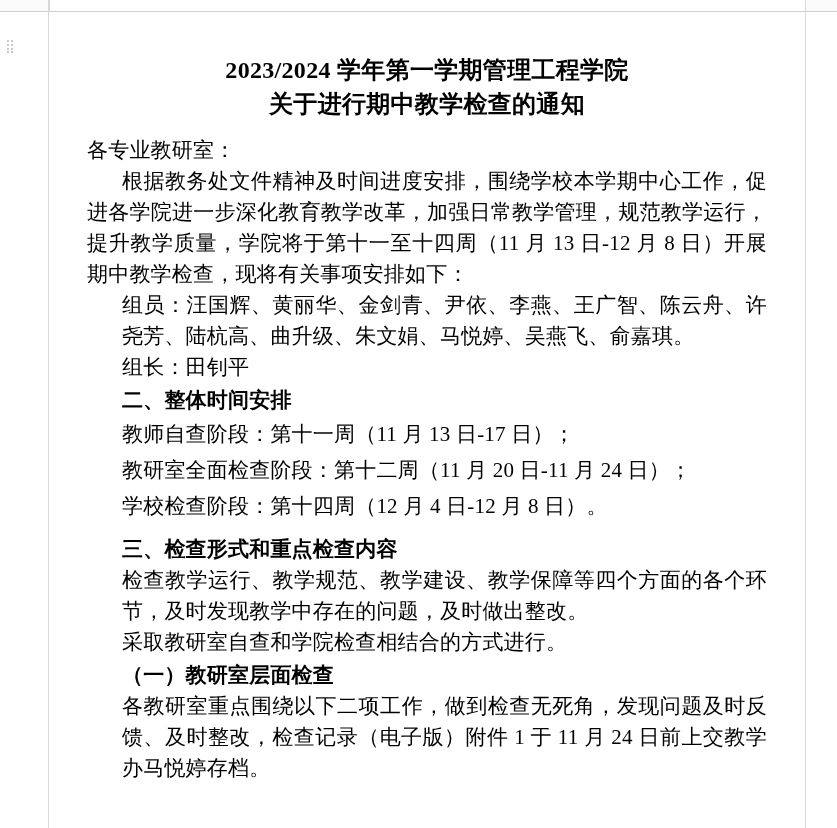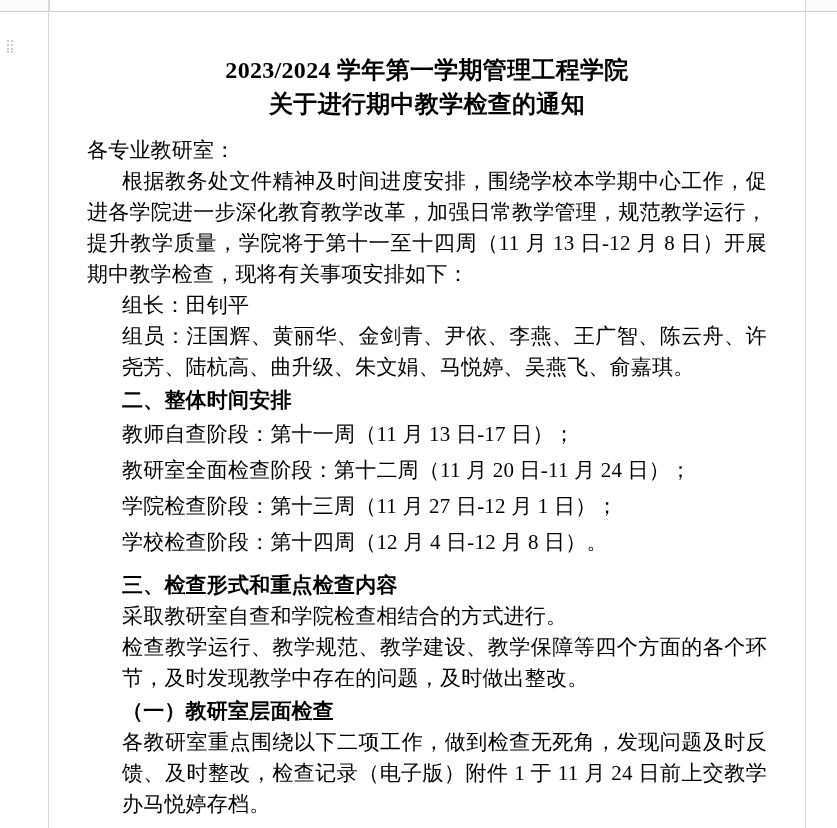--- a/index.html
+++ b/index.html
@@ -160,30 +160,29 @@
 
     <div class="title">
       <span class="ln">2023/2024 学年第一学期管理工程学院</span>
       <span class="ln">关于进行期中教学检查的通知</span>
     </div>
 
     <p class="salutation">各专业教研室：</p>
 
     <p class="ind">根据教务处文件精神及时间进度安排，围绕学校本学期中心工作，促进各学院进一步深化教育教学改革，加强日常教学管理，规范教学运行，提升教学质量，学院将于第十一至十四周（11 月 13 日-12 月 8 日）开展期中教学检查，现将有关事项安排如下：</p>
 
+    <p class="ind2">组员：汪国辉、黄丽华、金剑青、尹依、李燕、王广智、陈云舟、许尧芳、陆杭高、曲升级、朱文娟、马悦婷、吴燕飞、俞嘉琪。</p>
     <p class="ind2">组长：田钊平</p>
-    <p class="ind2">组员：汪国辉、黄丽华、金剑青、尹依、李燕、王广智、陈云舟、许尧芳、陆杭高、曲升级、朱文娟、马悦婷、吴燕飞、俞嘉琪。</p>
 
     <p class="heading">二、整体时间安排</p>
     <p class="spaced">教师自查阶段：第十一周（11 月 13 日-17 日）；</p>
     <p class="spaced">教研室全面检查阶段：第十二周（11 月 20 日-11 月 24 日）；</p>
-    <p class="spaced">学院检查阶段：第十三周（11 月 27 日-12 月 1 日）；</p>
     <p class="spaced">学校检查阶段：第十四周（12 月 4 日-12 月 8 日）。</p>
 
     <p class="heading-sp">三、检查形式和重点检查内容</p>
+    <p class="ind2">检查教学运行、教学规范、教学建设、教学保障等四个方面的各个环节，及时发现教学中存在的问题，及时做出整改。</p>
     <p class="ind2">采取教研室自查和学院检查相结合的方式进行。</p>
-    <p class="ind2">检查教学运行、教学规范、教学建设、教学保障等四个方面的各个环节，及时发现教学中存在的问题，及时做出整改。</p>
 
     <p class="heading">（一）教研室层面检查</p>
     <p class="ind2"><span>各教研室重点围绕以下二项工作，做到检查无死角，发现问题及时反馈、及时整改，检查记录（电子版）附件 1 于 11 月 24 日前上交教学办</span><b class="inline-b">马悦婷</b><span>存档。</span></p>
 
   </div>
 </div>
 
 </body></html>

